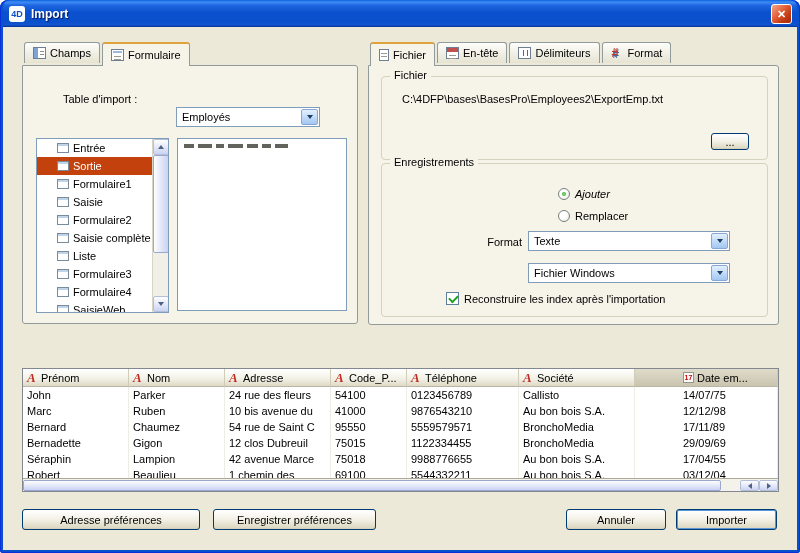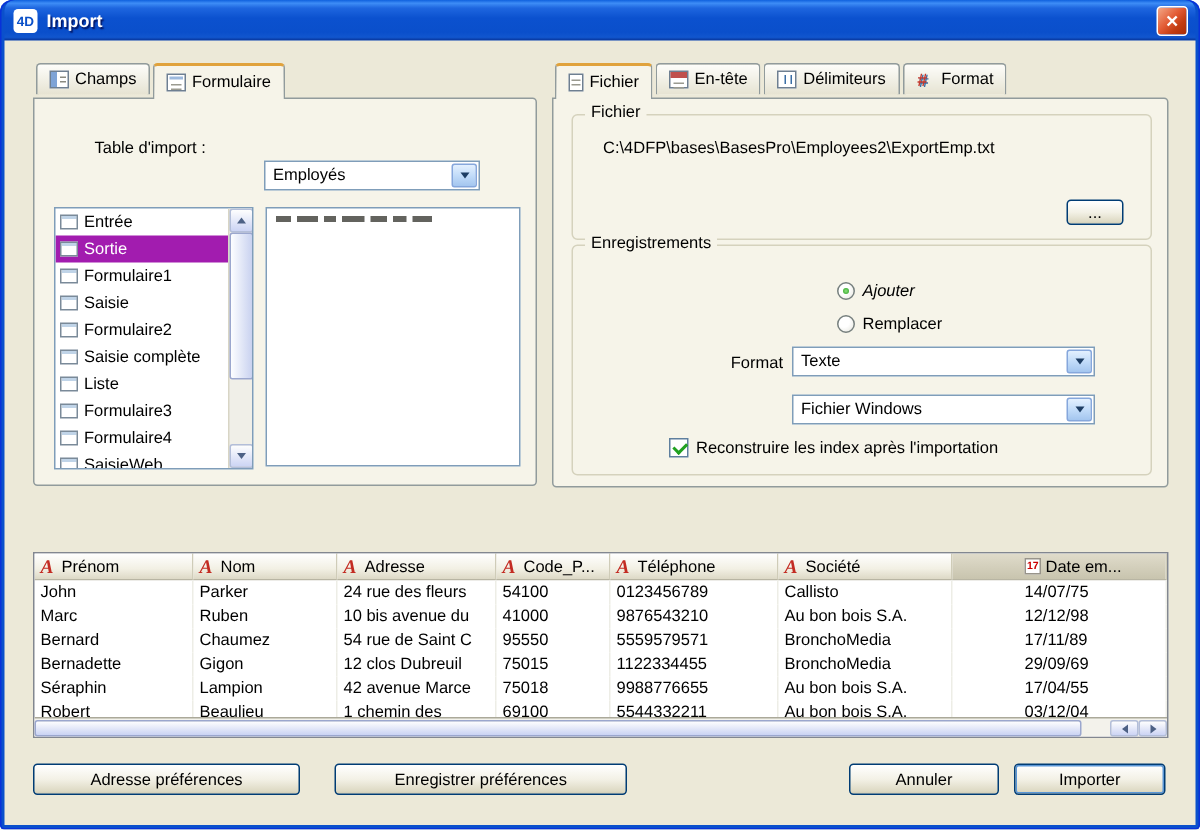--- a/index.html
+++ b/index.html
@@ -52,22 +52,22 @@
   .ti-label { position:absolute; left:40px; top:27px; width:110px; text-align:left; }
   .combo { position:absolute; height:20px; background:#fff; border:1px solid #7F9DB9; display:flex; align-items:center; }
   .combo .cval { flex:1; padding:0 5px; overflow:hidden; white-space:nowrap; }
   .combo .cbtn { width:17px; height:16px; margin:1px; border:1px solid #86A7DC; border-radius:2px;
                  display:flex; align-items:center; justify-content:center;
                  background:linear-gradient(#E3F0FE 0%,#C2DCF9 50%,#A4C6EF 100%); }
   .combo-table { left:153px; top:18px; width:144px;margin-top:23px; }
 
   .listbox { position:absolute; left:13px; top:72px; width:133px; height:175px; background:#fff; border:1px solid #7F9DB9; overflow:hidden; }
   .list-items { position:absolute; left:0; top:0; right:16px; bottom:0; overflow:hidden; }
-  .list-item { display:flex; align-items:center; gap:4px; height:18px; padding-left:3px; white-space:nowrap; }
-  .list-item.selected { background:#a21caf; color:#fff; }
+  .list-item { display:flex; align-items:center; gap:4px; height:18px; padding-left:20px; white-space:nowrap; }
+  .list-item.selected { background:#c2410c; color:#fff; }
   .form-icon { width:12px; height:10px; background:#fff; border:1px solid #7A8A99; box-shadow:inset 0 2px 0 #C0D4E8; flex:none; }
 
   .vscroll { position:absolute; right:0; top:0; width:16px; height:100%; background:#F0EFE8; border-left:1px solid #D8D5C5; }
   .sbtn { position:absolute; left:0; width:16px; height:16px; border:1px solid #B3BED9; border-radius:2px;
           background:linear-gradient(#FEFEFE,#CCD4F4); display:flex; align-items:center; justify-content:center; }
   .sbtn.up { top:0; } .sbtn.down { bottom:0; }
   .vthumb { position:absolute; left:0; top:16px; width:16px; height:98px; border:1px solid #9BA7CE; border-radius:2px;
             background:linear-gradient(to right,#FDFEFF,#C9D2F0); }
   .tri-up { width:0; height:0; border-left:3px solid transparent; border-right:3px solid transparent; border-bottom:4px solid #4D6185; }
   .tri-down { width:0; height:0; border-left:3px solid transparent; border-right:3px solid transparent; border-top:4px solid #4D6185; }
@@ -126,21 +126,21 @@
   .hscroll { position:absolute; left:0; right:0; bottom:0; height:13px; background:#F3F2EB; border-top:1px solid #ABA99A; }
   .hthumb { position:absolute; left:0; top:1px; width:698px; height:11px; border:1px solid #9BA7CE; border-radius:2px;
             background:linear-gradient(#FEFEFE,#CAD3F3); }
   .hbtn { position:absolute; top:1px; width:19px; height:11px; border:1px solid #B3BED9; border-radius:2px;
           background:linear-gradient(#FEFEFE,#CCD4F4); display:flex; align-items:center; justify-content:center; }
   .hbtn.l { right:19px; } .hbtn.r { right:0; }
 
   
   .fbtn { position:absolute; top:482px; height:21px; }
   .fbtn-load { left:19px; width:178px; }
-  .fbtn-save { left:220px; width:195px;text-align:right; }
+  .fbtn-save { left:210px; width:163px;text-align:right; }
   .fbtn-cancel { left:563px; width:100px; }
   .fbtn-import { left:673px; width:101px; box-shadow:inset 0 0 0 1px #5A96D6; }
 </style>
 </head>
 <body>
 
 <div class="window">
   <div class="titlebar">
     <span class="logo">4D</span>
     <span class="wtitle">Import</span>

